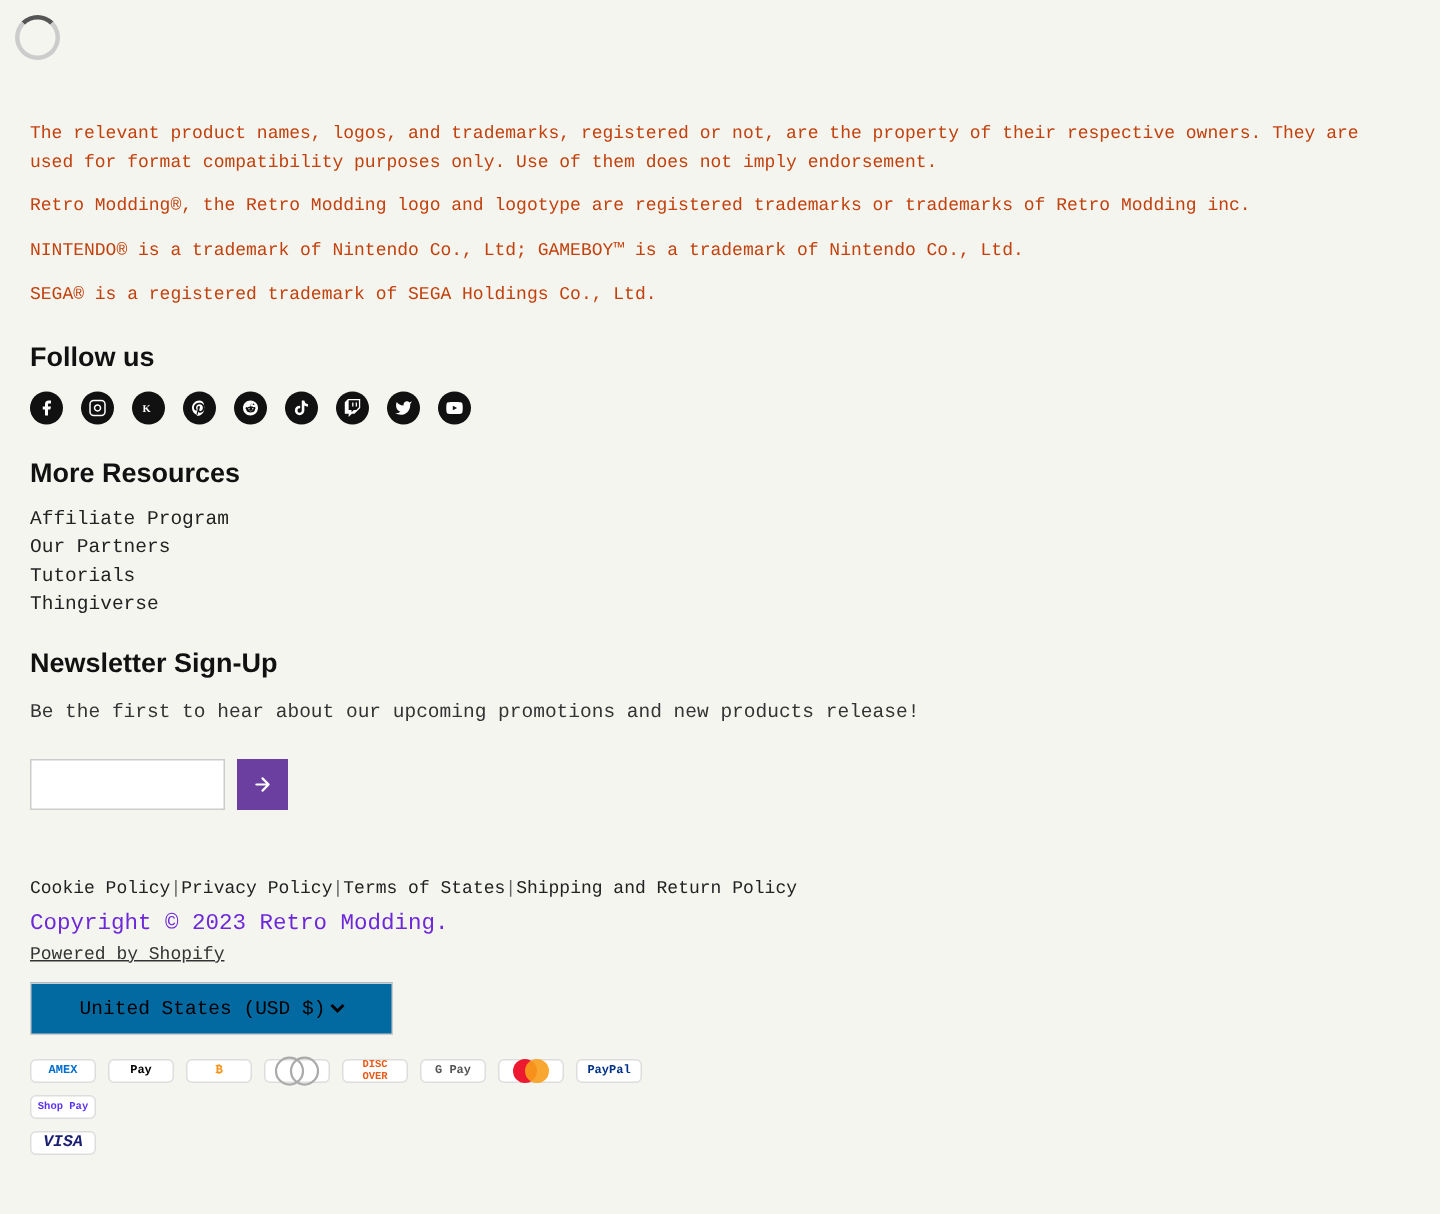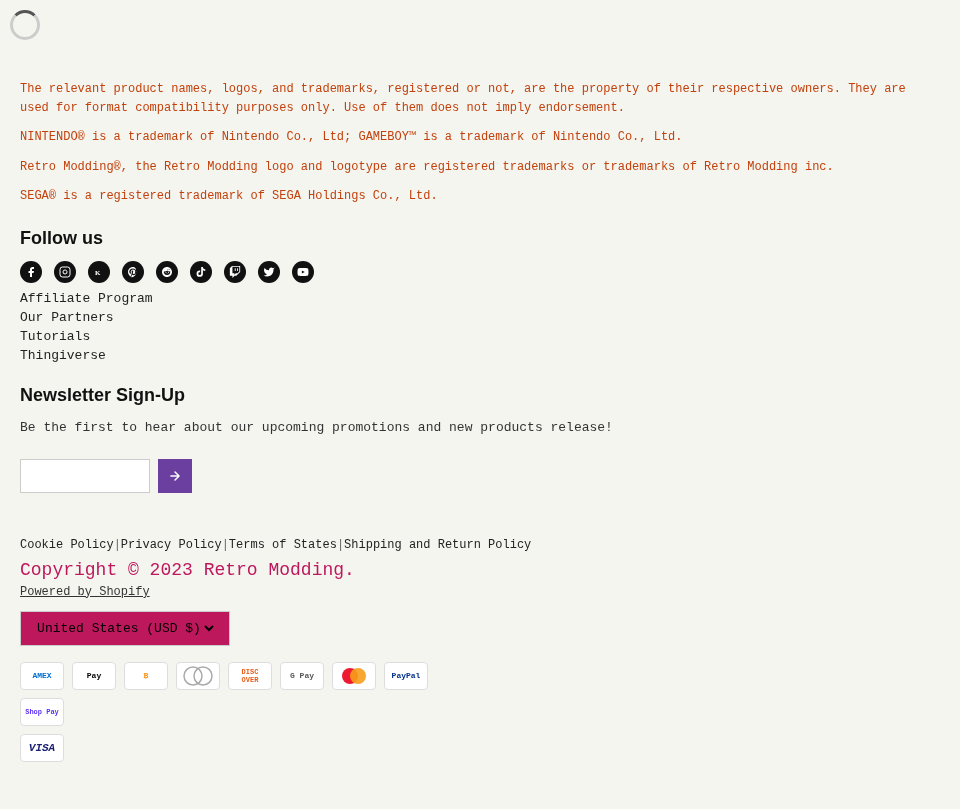--- a/index.html
+++ b/index.html
@@ -156,41 +156,41 @@
       cursor: pointer;
     }
 
     .footer-separator {
       font-size: 12px;
       color: #666;
     }
 
     .copyright-text {
       font-family: 'Courier New', Courier, monospace;
-      font-size: 18px;
-      color: #be185d;
+      font-size: 15px;
+      color: #6d28d9;
       margin-bottom: 4px;
     }
 
     .powered-by {
       font-family: 'Courier New', Courier, monospace;
       font-size: 12px;
       color: #333;
       text-decoration: underline;
       cursor: pointer;
       display: inline-block;
       margin-bottom: 12px;
     }
 
     .country-selector {
       display: inline-flex;
       align-items: center;
       border: 1px solid #ccc;
-      background: #be185d;
-      padding: 8px 12px;
+      background: #0369a1;
+      padding: 8px 28px;
       cursor: pointer;
       margin-bottom: 16px;
       min-width: 140px;
     }
 
     .country-selector select {
       border: none;
       background: transparent;
       font-family: 'Courier New', Courier, monospace;
       font-size: 13px;
@@ -201,21 +201,21 @@
 
     .payment-icons {
       display: flex;
       flex-wrap: wrap;
       gap: 8px;
       margin-bottom: 8px;
     }
 
     .payment-icon {
       width: 44px;
-      height: 28px;
+      height: 16px;
       border: 1px solid #ddd;
       border-radius: 4px;
       background: #fff;
       display: flex;
       align-items: center;
       justify-content: center;
       font-size: 7px;
       font-weight: bold;
       color: #333;
       padding: 2px;
@@ -260,22 +260,22 @@
   </style>
 </head>
 <body>
 
 <div class="loading-spinner"></div>
 
 <div class="footer-wrapper">
 
   <div>
     <p class="trademark-text">The relevant product names, logos, and trademarks, registered or not, are the property of their respective owners. They are used for format compatibility purposes only. Use of them does not imply endorsement.</p>
+    <p class="trademark-text">Retro Modding®, the Retro Modding logo and logotype are registered trademarks or trademarks of Retro Modding inc.</p>
     <p class="trademark-text">NINTENDO® is a trademark of Nintendo Co., Ltd; GAMEBOY™ is a trademark of Nintendo Co., Ltd.</p>
-    <p class="trademark-text">Retro Modding®, the Retro Modding logo and logotype are registered trademarks or trademarks of Retro Modding inc.</p>
     <p class="trademark-text">SEGA® is a registered trademark of SEGA Holdings Co., Ltd.</p>
   </div>
 
   <div>
     <h2 class="section-heading">Follow us</h2>
     <div class="social-icons">
 
       <div class="social-icon">
         <svg viewBox="0 0 24 24">
             <path d="M18 2h-3a5 5 0 0 0-5 5v3H7v4h3v8h4v-8h3l1-4h-4V7a1 1 0 0 1 1-1h3z"></path>
@@ -331,20 +331,21 @@
         <svg viewBox="0 0 24 24">
             <path d="M22.54 6.42a2.78 2.78 0 0 0-1.95-1.96C18.88 4 12 4 12 4s-6.88 0-8.59.46a2.78 2.78 0 0 0-1.95 1.96A29 29 0 0 0 1 12a29 29 0 0 0 .46 5.58A2.78 2.78 0 0 0 3.41 19.6C5.12 20 12 20 12 20s6.88 0 8.59-.4a2.78 2.78 0 0 0 1.95-1.95A29 29 0 0 0 23 12a29 29 0 0 0-.46-5.58z" fill="white"></path>
             <polygon points="9.75 15.02 15.5 12 9.75 8.98 9.75 15.02" fill="#111"></polygon>
           </svg>
       </div>
 
     </div>
   </div>
 
   <div>
+    <h2 class="section-heading">More Resources</h2>
     <a class="nav-link">Affiliate Program</a>
     <a class="nav-link">Our Partners</a>
     <a class="nav-link">Tutorials</a>
     <a class="nav-link">Thingiverse</a>
   </div>
 
   <div class="newsletter-section">
     <h2 class="section-heading">Newsletter Sign-Up</h2>
     <p class="newsletter-desc">Be the first to hear about our upcoming promotions and new products release!</p>
     <div class="newsletter-form">

